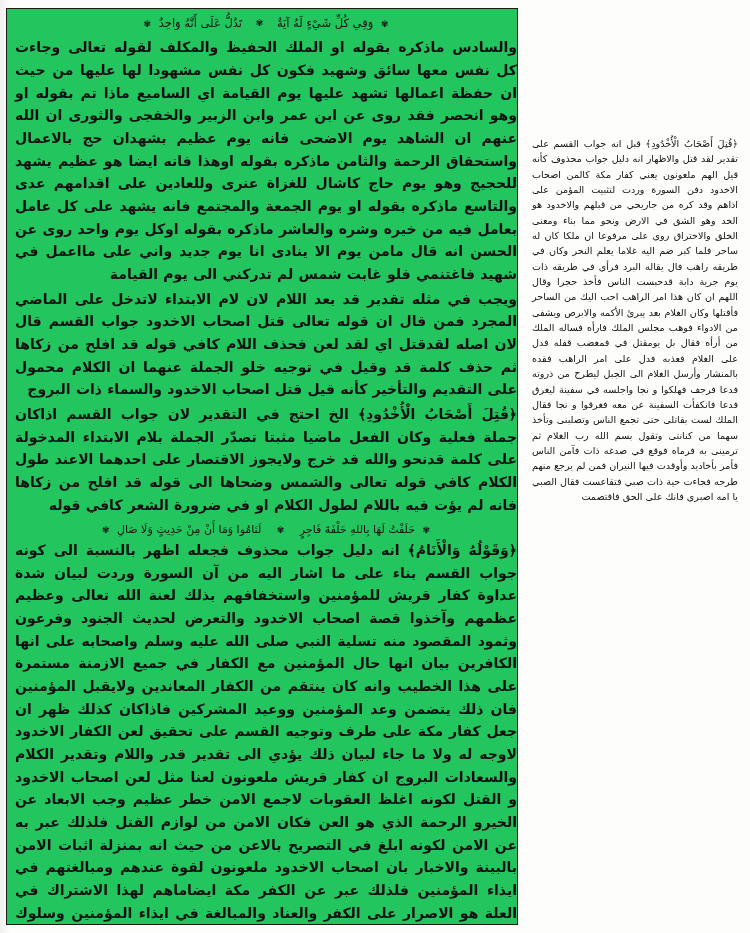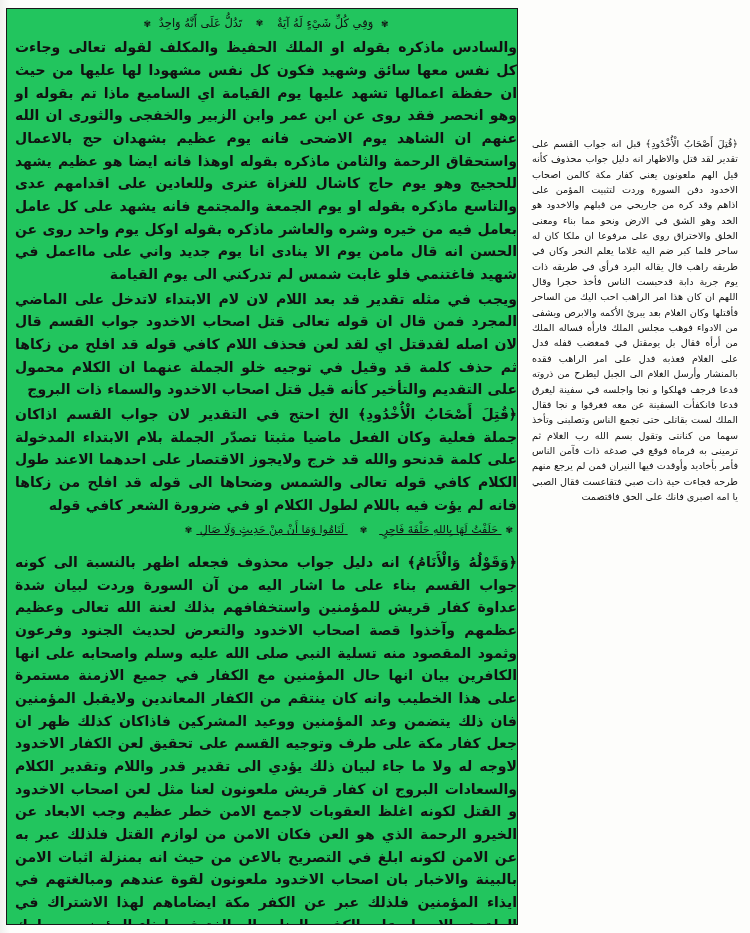--- a/index.html
+++ b/index.html
@@ -73,25 +73,24 @@
   .body-text p {
     margin: 0 0 2px 0;
   }
   .flower {
     font-size: 9px;
     display: inline-block;
     margin: 0 4px;
   }
 
   .sub-header {
-    text-align: right;
+    text-align: center;
     font-size: 11px;
     line-height: 1.5;
-    margin: 6px 0 12px 0;
-    text-decoration: underline;
+    margin: 6px 0 0 0;
   }
   .sub-header .sep {
     display: inline-block;
     margin: 0 12px;
     font-size: 9px;
     vertical-align: middle;
   }
 
   .side-text {
     font-size: 9.6px;

